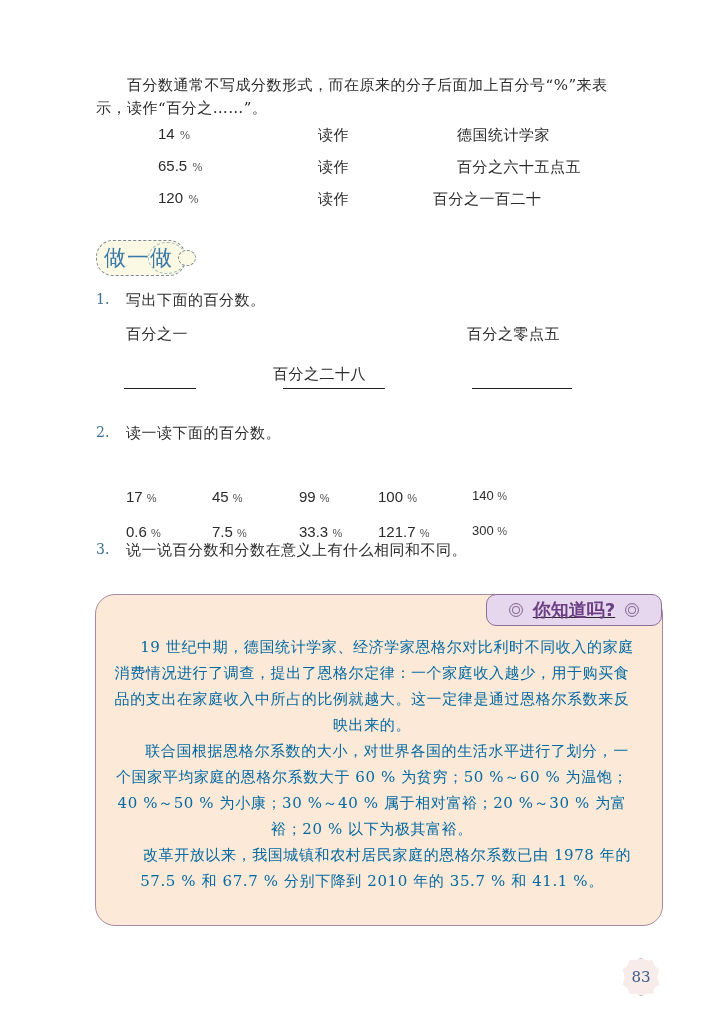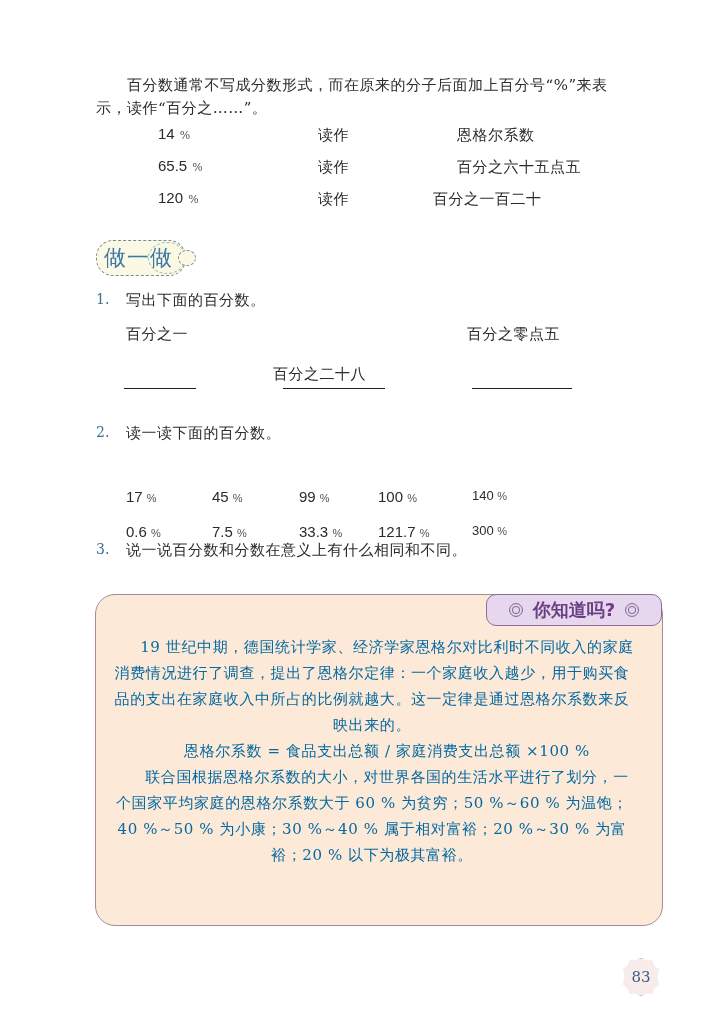--- a/index.html
+++ b/index.html
@@ -14,21 +14,21 @@
   .badge { left:96px; top:240px; width:104px; height:48px; }
   .badge .shape { position:absolute; left:0; top:0; width:88px; height:34px; border:1.2px dashed #7a8a99;
                   border-radius:17px; background:#fbf8e3; }
   .badge .tip { position:absolute; left:82px; top:10px; width:16px; height:14px; border:1.2px dashed #7a8a99;
                 border-radius:50%; background:#fbf8e3; }
   .badge .inner { position:absolute; left:52px; top:2px; width:36px; height:30px; border:1px dashed #9bb; border-radius:50%; }
   .badge .txt { position:absolute; left:8px; top:3px; font-size:22px; color:#3a78a8; letter-spacing:1px; font-family:"DejaVu Serif", serif; }
   .box { left:95px; top:594px; width:566px; height:330px; background:#fde9d8; border:1.5px solid #a78a9d;
          border-radius:20px; }
   .box-tag { left:486px; top:594px; width:174px; height:30px; background:#e6d6ee; border:1.5px solid #8a6f98;
-             border-radius:10px; display:flex; align-items:center; justify-content:center; gap:10px; }
+             border-radius:10px; display:flex; align-items:center; justify-content:center; gap:10px;text-decoration:underline; }
   .box-tag .ring { width:12px; height:12px; border:1.5px solid #8a6f98; border-radius:50%; box-shadow:inset 0 0 0 2px #e6d6ee, inset 0 0 0 3px #8a6f98; }
   .box-tag .label { font-family:"DejaVu Sans", sans-serif; font-weight:bold; font-size:18px; color:#6b3f83; }
   .box-text { left:110px; top:634px; width:524px; font-size:15px; line-height:26px; color:#0369a1; letter-spacing:0.6px;text-align:center; }
   .box-text p { margin:0; }
   .ind { text-indent:30px; }
   .pagenum { left:622px; top:958px; width:36px; height:36px; background:#f7ecea; border:1px solid #c8b0b3;
              clip-path:polygon(50% 0%,65% 6%,80% 5%,85% 20%,98% 30%,93% 50%,98% 70%,85% 80%,80% 95%,65% 94%,50% 100%,35% 94%,20% 95%,15% 80%,2% 70%,7% 50%,2% 30%,15% 20%,20% 5%,35% 6%);
              display:flex; align-items:center; justify-content:center; font-size:15px; color:#3d5a85; }
 </style>
 </head>
@@ -36,21 +36,21 @@
 
 <div class="abs p" style="left:127px;top:74px;">百分数通常不写成分数形式，而在原来的分子后面加上百分号“%”来表</div>
 <div class="abs p" style="left:96px;top:97px;">示，读作“百分之……”。</div>
 
 <div>
   <div class="abs" style="left:158px;top:124px;">
     <span class="sans" style="font-size:15px;">14</span>
     <span class="pct">%</span>
   </div>
   <div class="abs p" style="left:318px;top:124px;">读作</div>
-  <div class="abs p" style="left:457px;top:124px;">恩格尔系数</div>
+  <div class="abs p" style="left:457px;top:124px;">德国统计学家</div>
 
   <div class="abs" style="left:158px;top:156px;">
     <span class="sans" style="font-size:15px;">65.5</span>
     <span class="pct">%</span>
   </div>
   <div class="abs p" style="left:318px;top:156px;">读作</div>
   <div class="abs p" style="left:457px;top:156px;">百分之六十五点五</div>
 
   <div class="abs" style="left:158px;top:188px;">
     <span class="sans" style="font-size:15px;">120</span>
@@ -95,19 +95,19 @@
 <div class="abs p" style="left:126px;top:539px;">说一说百分数和分数在意义上有什么相同和不同。</div>
 
 <div class="abs box"></div>
 <div class="abs box-tag">
   <span class="ring"></span>
   <span class="label">你知道吗?</span>
   <span class="ring"></span>
 </div>
 <div class="abs box-text">
   <p class="ind">19 世纪中期，德国统计学家、经济学家恩格尔对比利时不同收入的家庭消费情况进行了调查，提出了恩格尔定律：一个家庭收入越少，用于购买食品的支出在家庭收入中所占的比例就越大。这一定律是通过恩格尔系数来反映出来的。</p>
-  <p class="ind">恩格尔系数 = 食品支出总额 / 家庭消费支出总额 ×100 %</p>
   <p class="ind">联合国根据恩格尔系数的大小，对世界各国的生活水平进行了划分，一个国家平均家庭的恩格尔系数大于 60 % 为贫穷；50 %～60 % 为温饱；40 %～50 % 为小康；30 %～40 % 属于相对富裕；20 %～30 % 为富裕；20 % 以下为极其富裕。</p>
+  <p class="ind">改革开放以来，我国城镇和农村居民家庭的恩格尔系数已由 1978 年的 57.5 % 和 67.7 % 分别下降到 2010 年的 35.7 % 和 41.1 %。</p>
 </div>
 
 <div class="abs pagenum">
   <span>83</span>
 </div>
 
 </body></html>

